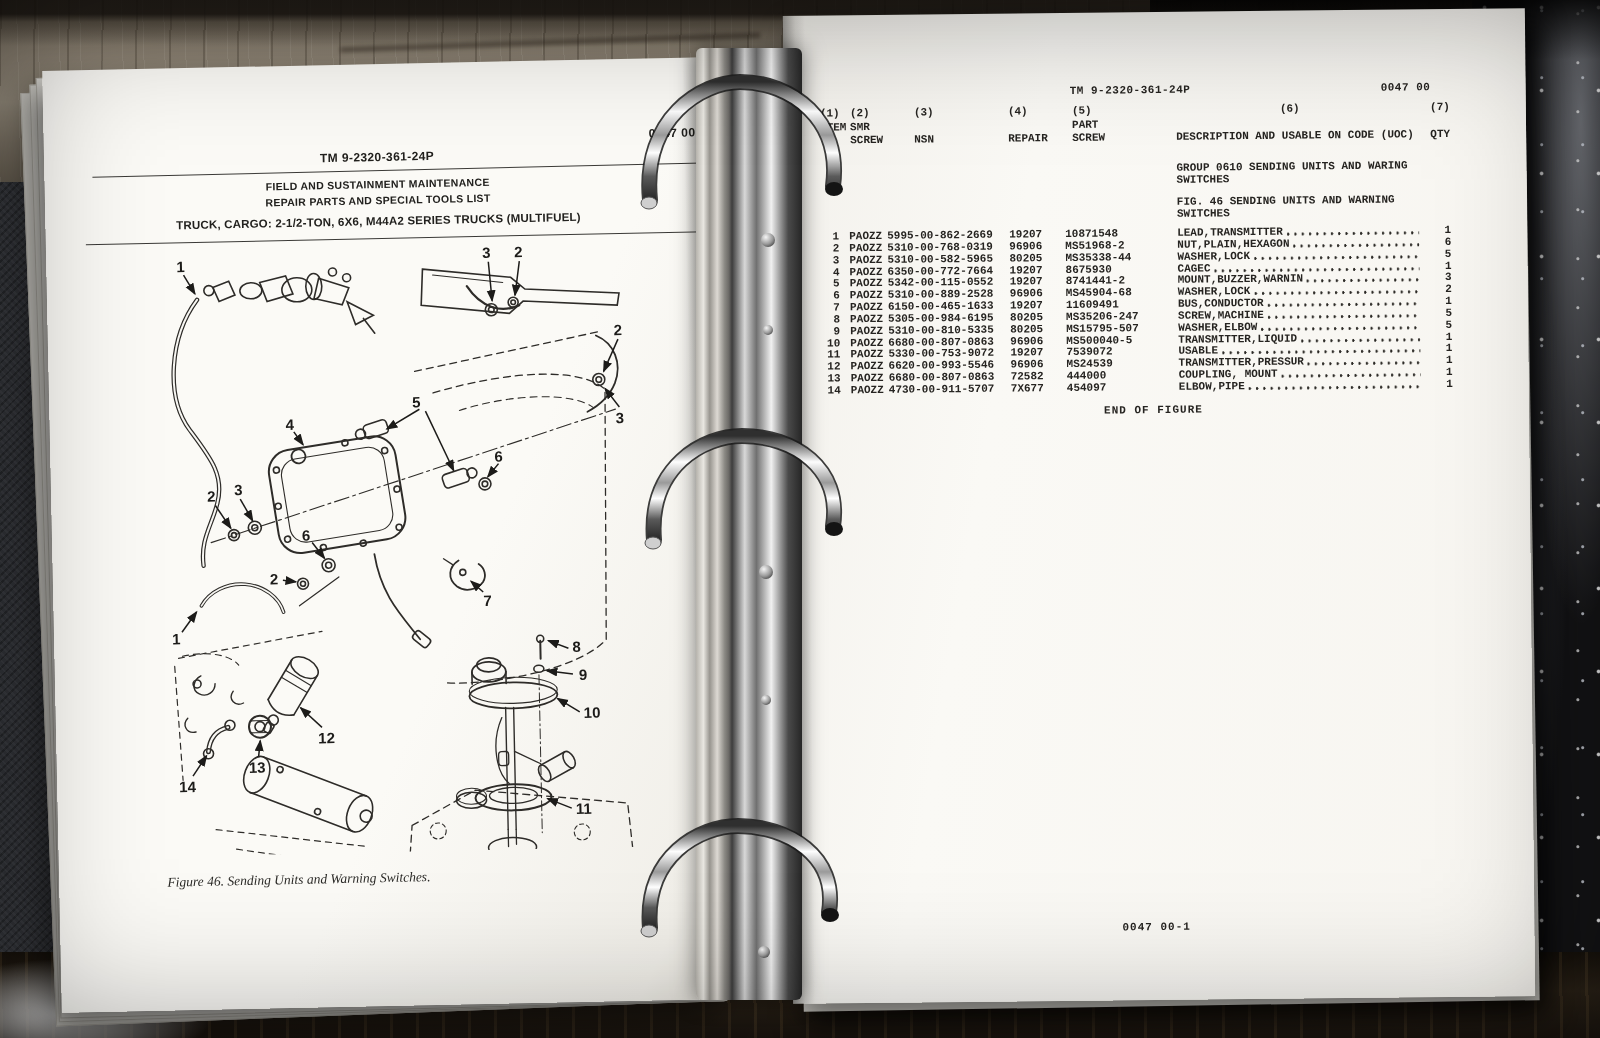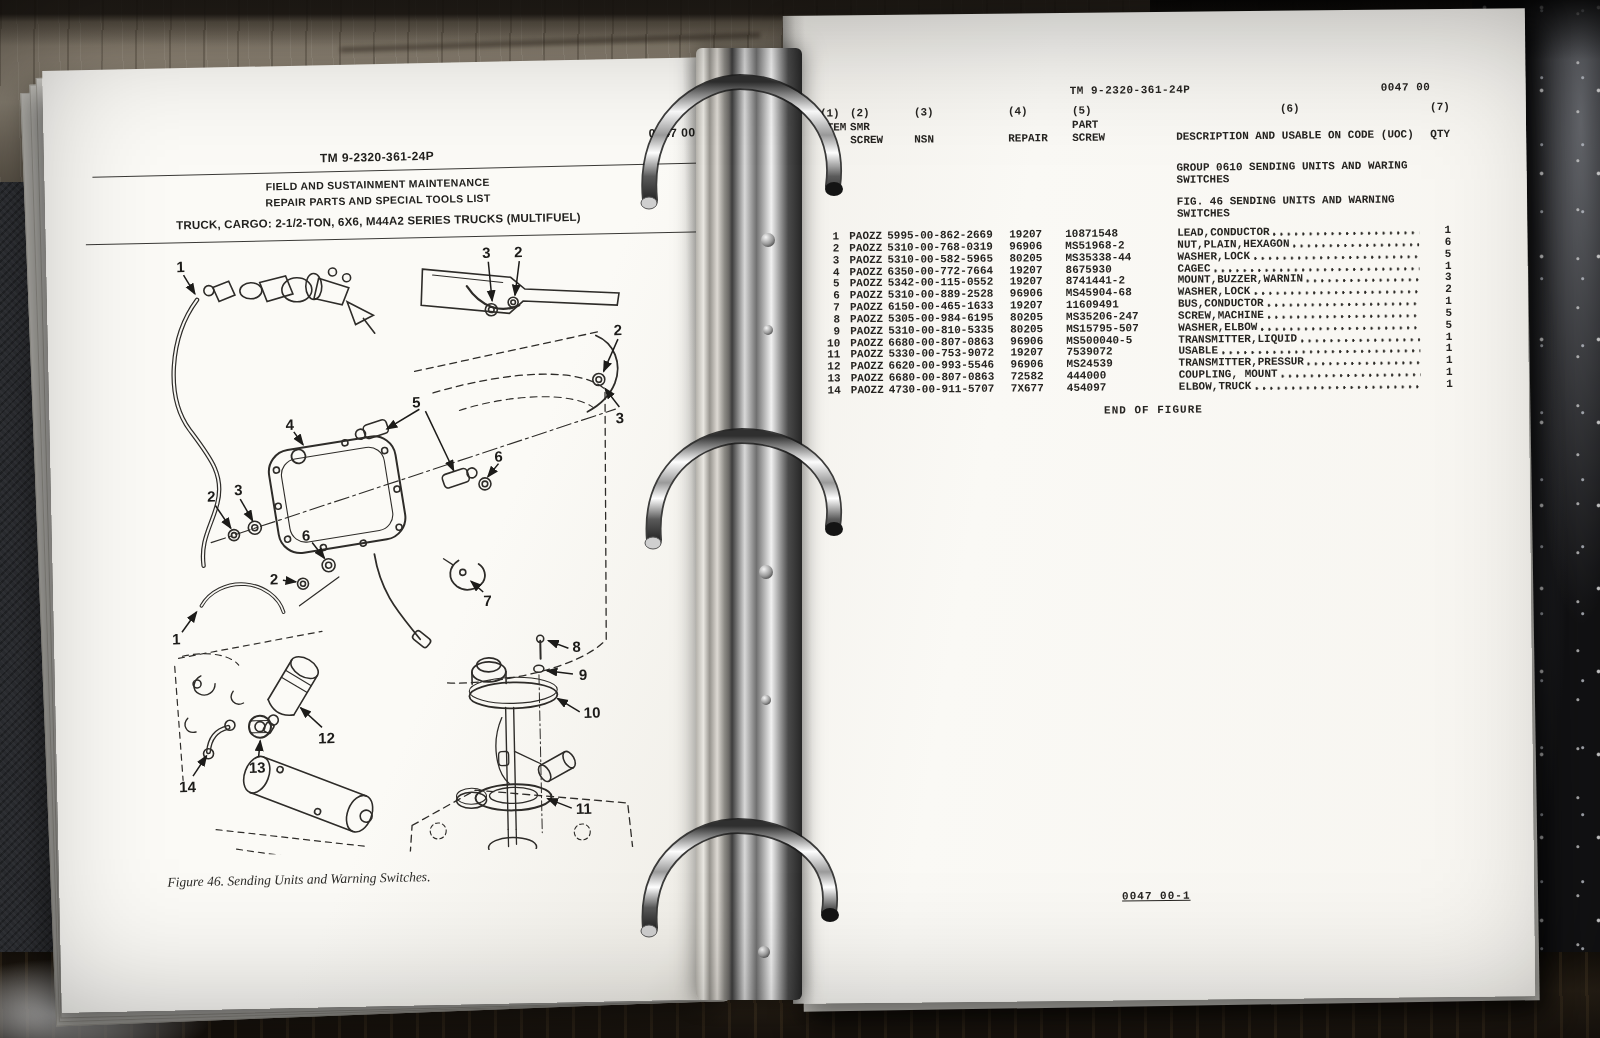--- a/index.html
+++ b/index.html
@@ -92,21 +92,21 @@
   .pad104{padding-left:104px;box-sizing:border-box;}
   .group-head{position:absolute;left:392px;top:150px;line-height:12px;white-space:pre;}
   .fig-head{position:absolute;left:392px;top:184px;line-height:12px;white-space:pre;}
   .rows{position:absolute;left:36px;top:216px;width:670px;}
   .trow{display:flex;line-height:11.85px;white-space:nowrap;}
   .cd{display:flex;}
   .leader{flex:1;height:11px;margin-left:3px;margin-right:2px;
     background:radial-gradient(circle at 2px 7.5px, #2a2824 1.05px, rgba(0,0,0,0) 1.55px) repeat-x;
     background-size:7.3px 11px;}
   .end-fig{position:absolute;left:317px;top:392px;letter-spacing:1px;}
-  .page-num{position:absolute;left:330px;top:878px;letter-spacing:1px;text-decoration:underline;}
+  .page-num{position:absolute;left:330px;top:909px;letter-spacing:1px;}
 
   .rings{position:absolute;left:0;top:0;pointer-events:none;}
 </style>
 </head>
 <body>
 
 <div id="scene">
 
   <div class="wood-top">
     <div class="streak" style="left:340px;top:40px;width:420px;height:5px;transform:rotate(-2deg);"></div>
@@ -379,21 +379,21 @@
     <div class="fig-head"><span>FIG. 46 SENDING UNITS AND WARNING</span><br><span>SWITCHES</span></div>
 
     <div class="rows">
       <div class="trow">
         <span class="c ci">1</span>
           <span class="c cs">PAOZZ</span>
           <span class="c cn">5995-00-862-2669</span>
           <span class="c cg">19207</span>
           <span class="c cp">10871548</span>
           <span class="c cd">
-            <span>LEAD,CONDUCTOR</span>
+            <span>LEAD,TRANSMITTER</span>
             <span class="leader"></span>
           </span>
           <span class="c cq">1</span>
       </div>
       <div class="trow">
         <span class="c ci">2</span>
           <span class="c cs">PAOZZ</span>
           <span class="c cn">5310-00-768-0319</span>
           <span class="c cg">96906</span>
           <span class="c cp">MS51968-2</span>
@@ -535,21 +535,21 @@
           </span>
           <span class="c cq">1</span>
       </div>
       <div class="trow">
         <span class="c ci">14</span>
           <span class="c cs">PAOZZ</span>
           <span class="c cn">4730-00-911-5707</span>
           <span class="c cg">7X677</span>
           <span class="c cp">454097</span>
           <span class="c cd">
-            <span>ELBOW,TRUCK</span>
+            <span>ELBOW,PIPE</span>
             <span class="leader"></span>
           </span>
           <span class="c cq">1</span>
       </div>
     </div>
 
     <div class="end-fig">END OF FIGURE</div>
     <div class="page-num">0047 00-1</div>
   </div>
 

